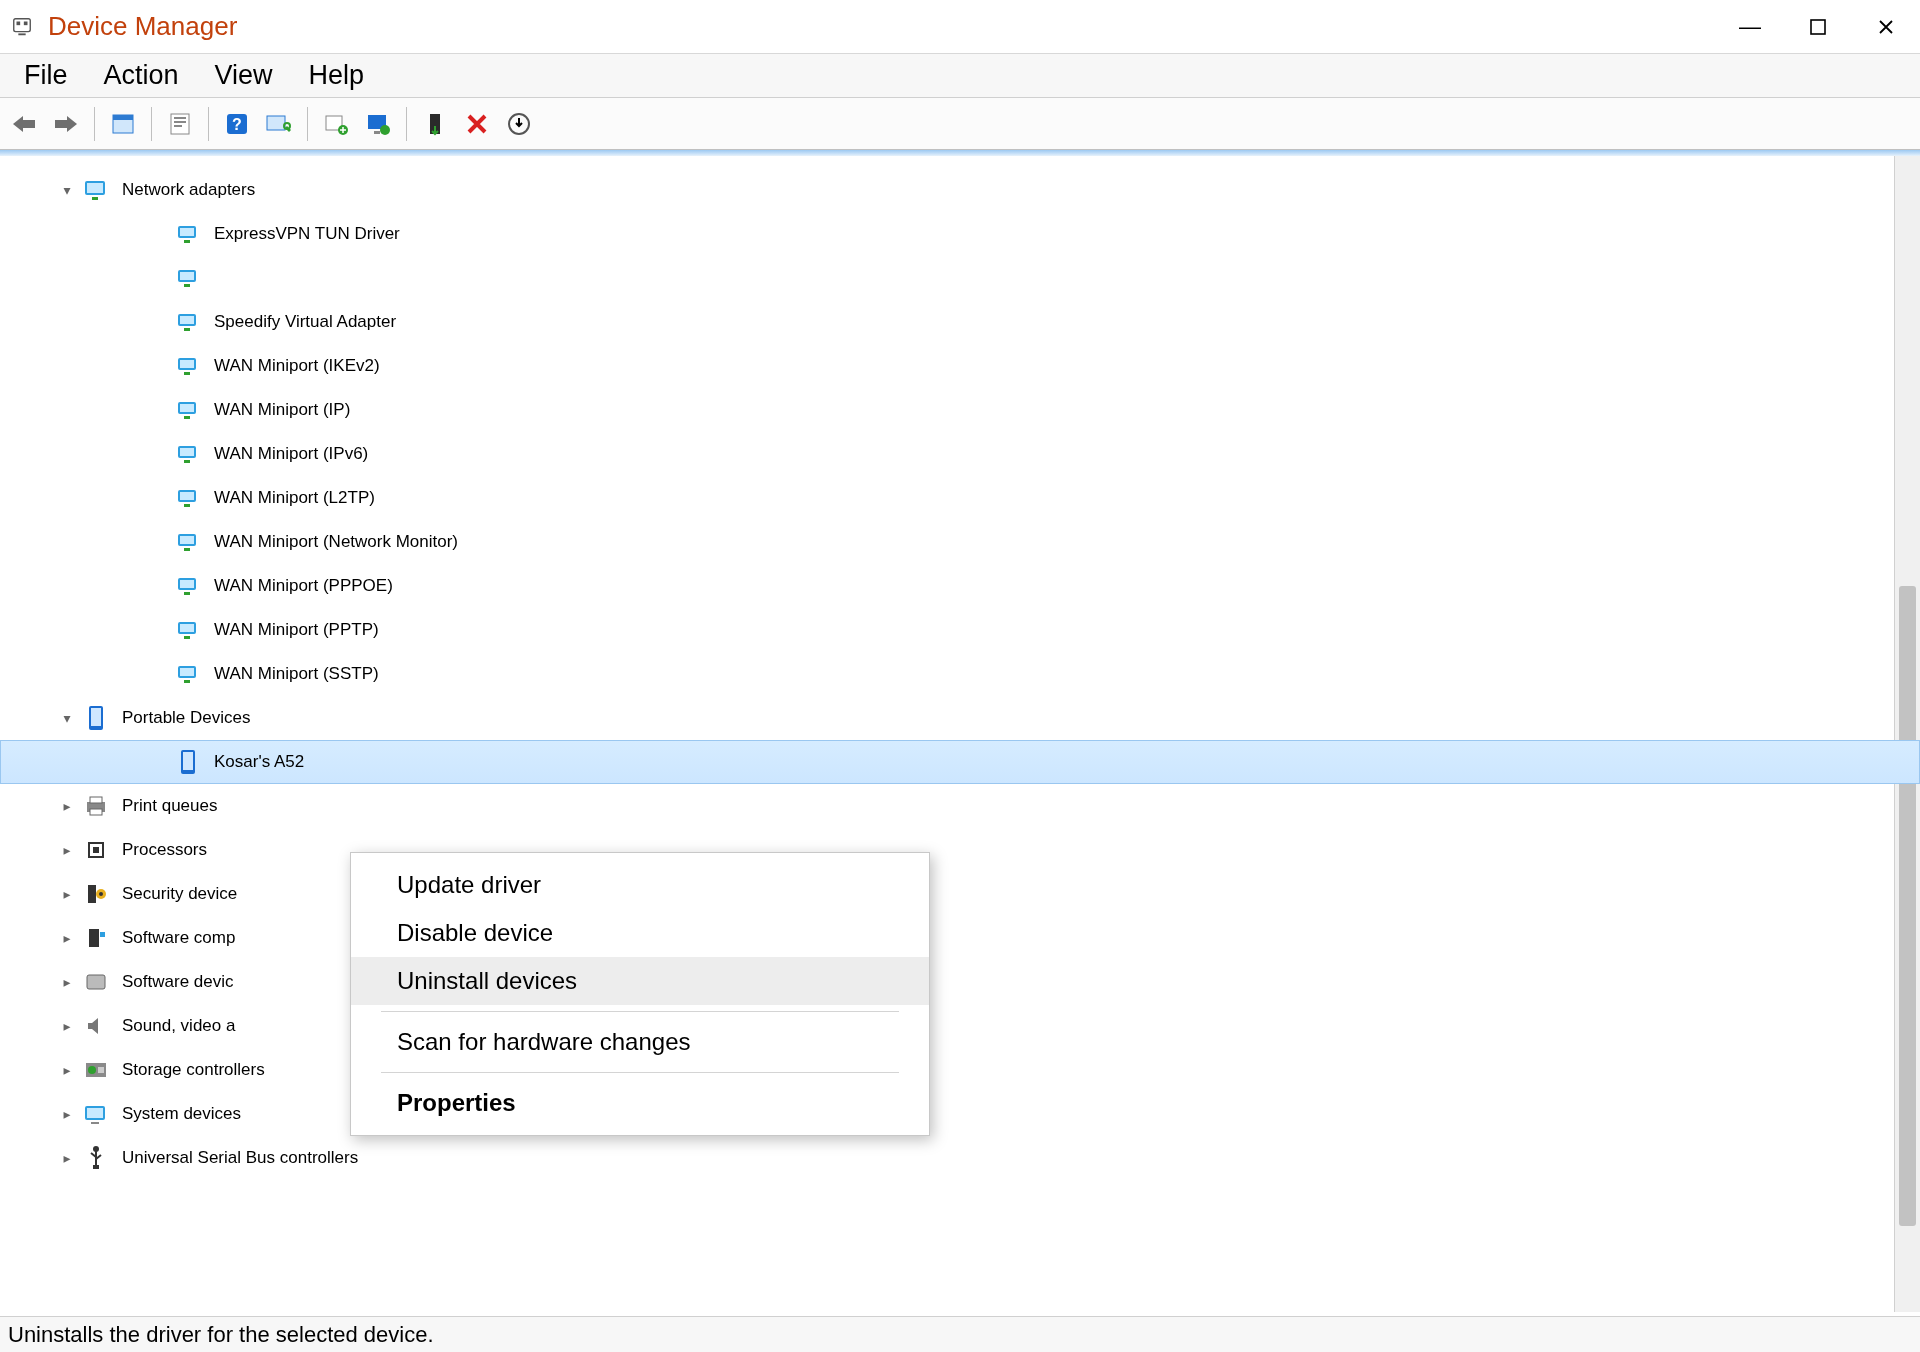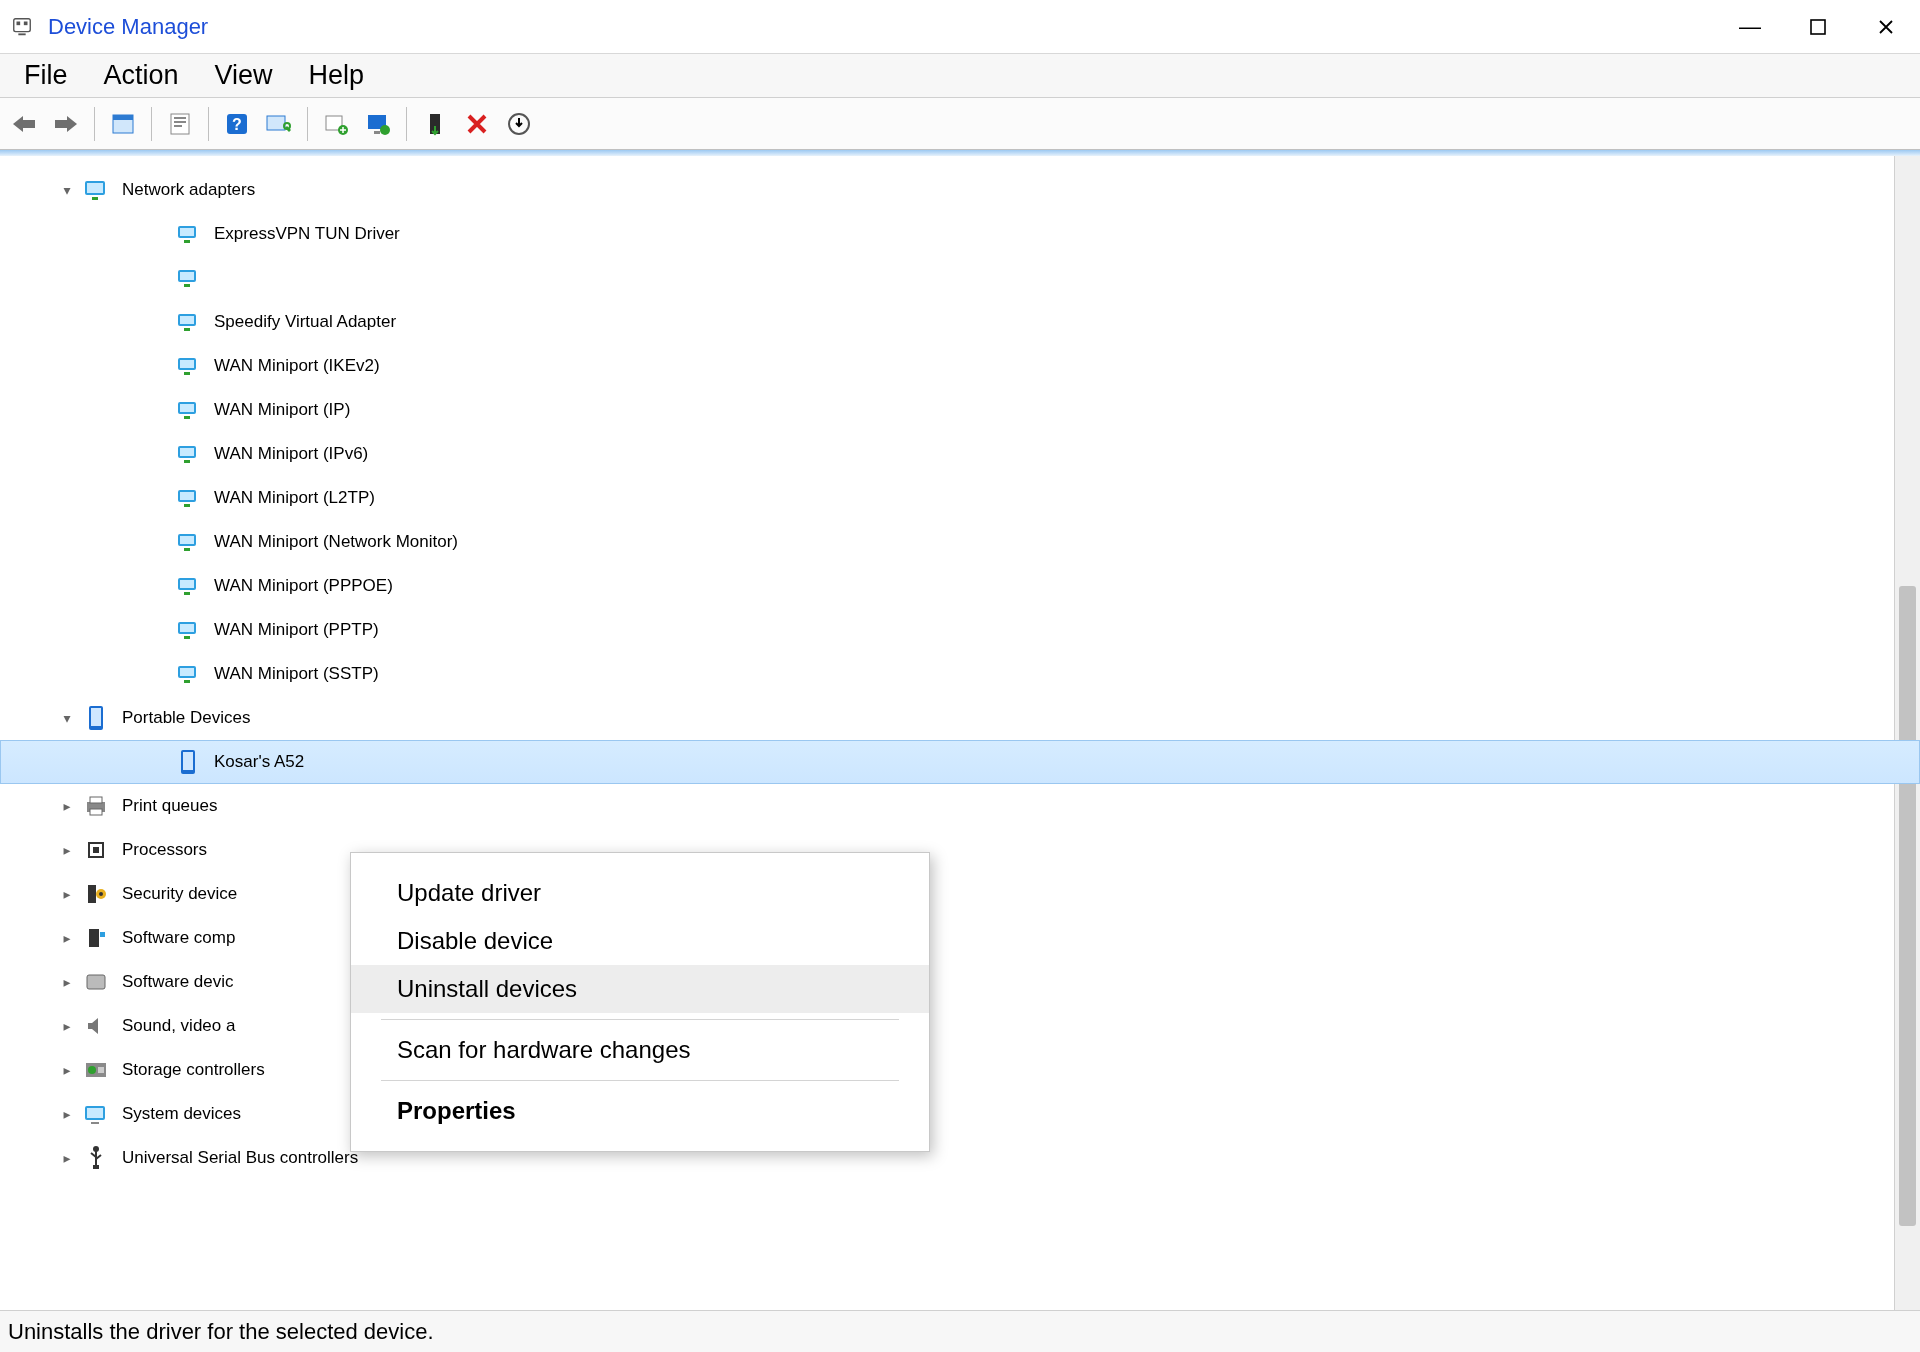--- a/index.html
+++ b/index.html
@@ -22,22 +22,22 @@
     background: #ffffff;
     border-bottom: 1px solid #d8d8d8;
     padding-left: 10px;
   }
   .titlebar .app-icon {
     width: 24px; height: 24px;
     margin-right: 14px;
     display: inline-flex; align-items: center; justify-content: center;
   }
   .titlebar .app-title {
-    font-size: 22px;
-    color: #1d4ed8;
+    font-size: 26px;
+    color: #c2410c;
   }
   .titlebar .spacer { flex: 1; }
   .win-btn {
     width: 68px; height: 54px;
     display: flex; align-items: center; justify-content: center;
     font-size: 22px;
     color: #000;
   }
 
   
@@ -125,42 +125,42 @@
 
   
   .context-menu {
     position: absolute;
     left: 350px;
     top: 852px;
     width: 580px;
     background: #ffffff;
     border: 1px solid #c8c8c8;
     box-shadow: 3px 4px 14px rgba(0,0,0,.25);
-    padding: 16px 0;
+    padding: 8px 0;
     z-index: 10;
   }
   .context-menu .cm-item {
     padding: 10px 46px;
     font-size: 24px;
   }
   .context-menu .cm-item.hover {
     background: #ededed;
   }
   .context-menu .cm-sep {
     height: 1px;
     background: #d4d4d4;
     margin: 6px 30px;
   }
   .context-menu .cm-item.bold { font-weight: 700; }
 
   
   .statusbar {
     position: absolute;
     left: 0; right: 0; bottom: 0;
-    height: 42px;
+    height: 36px;
     display: flex;
     align-items: center;
     padding: 0 8px;
     border-top: 1px solid #d0d0d0;
     background: #f7f7f7;
     font-size: 22px;
   }
 
   
   .vscroll {

